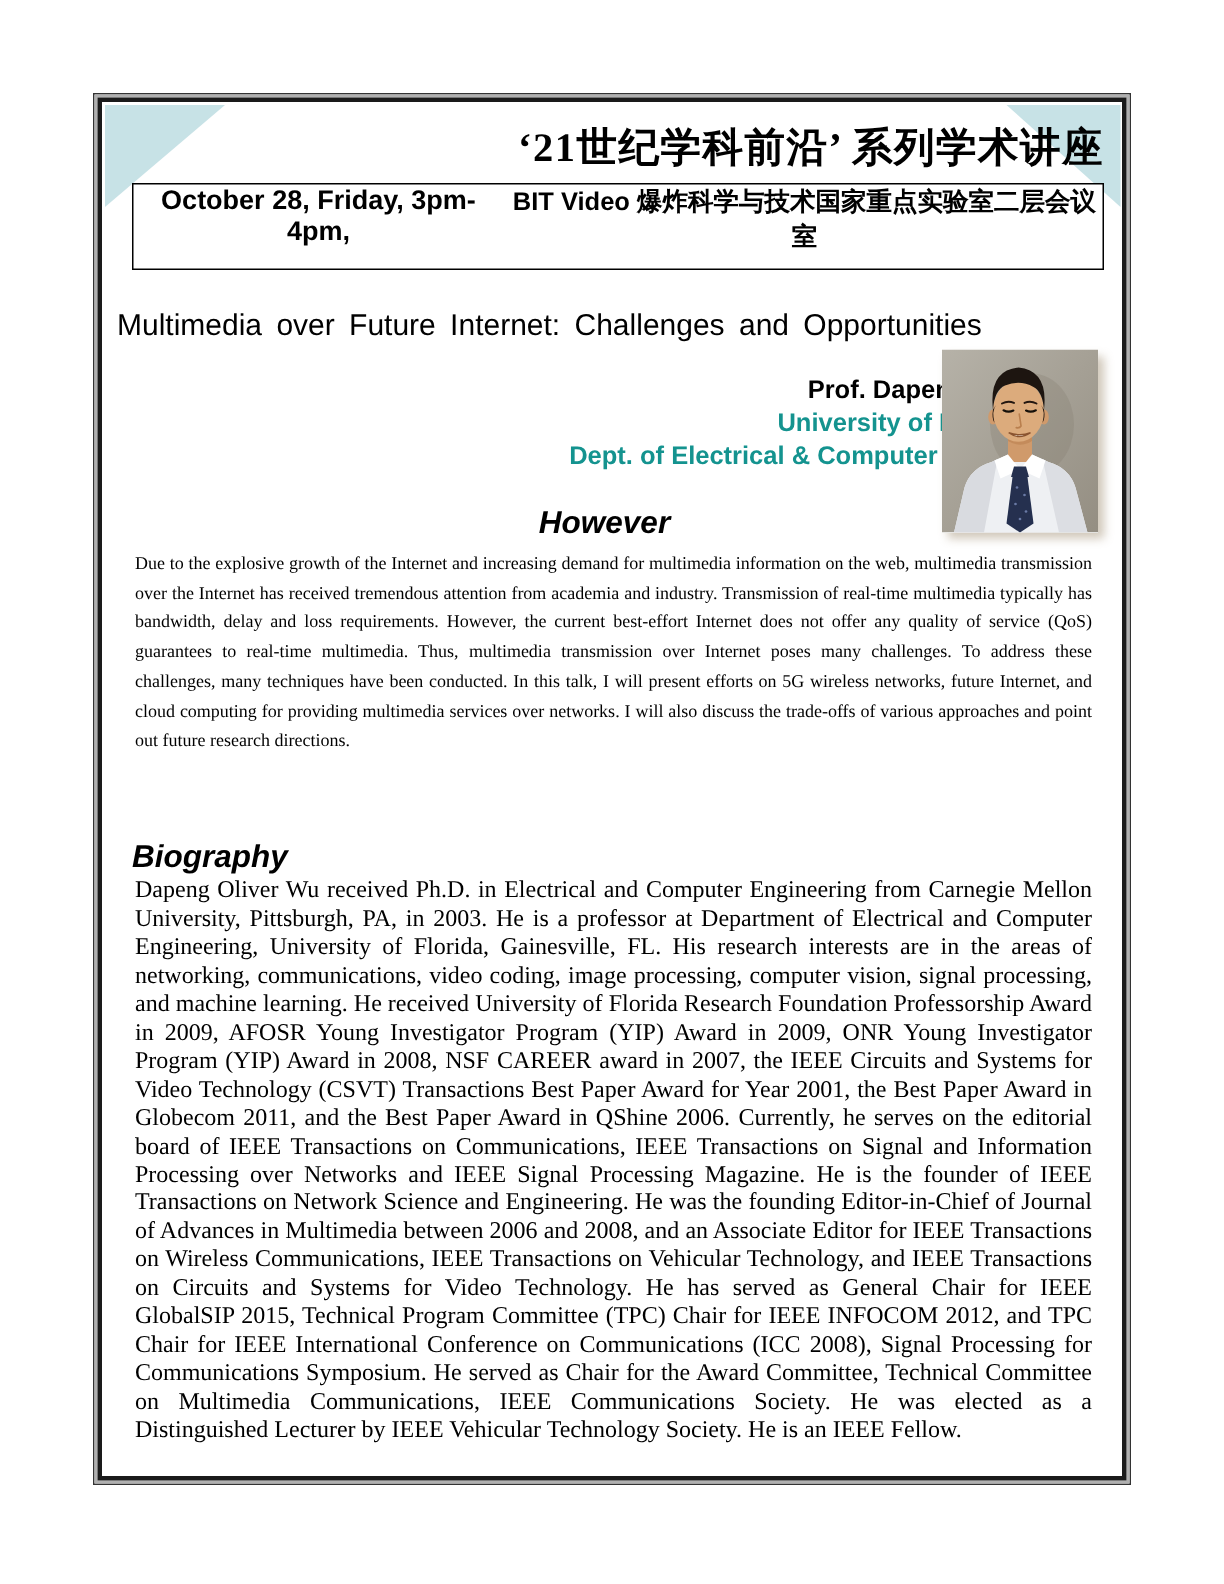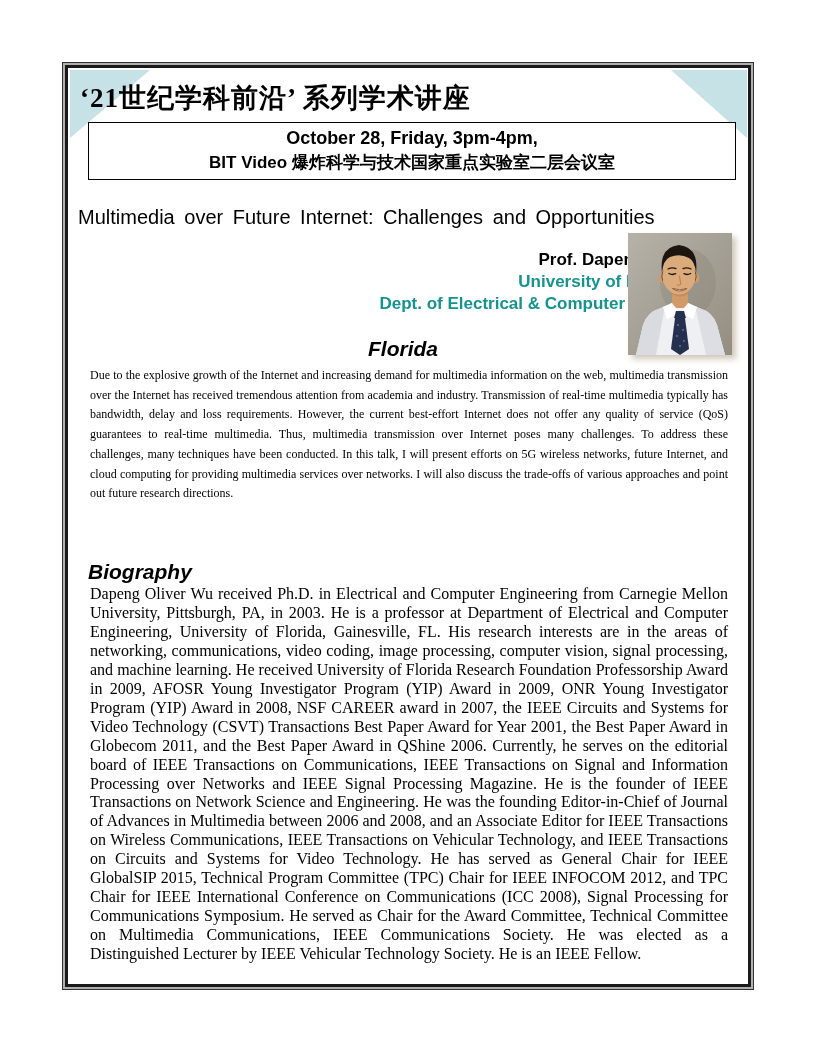--- a/index.html
+++ b/index.html
@@ -15,28 +15,28 @@
   .frame .b1 { position:absolute; inset:0; border:1px solid #333; }
   .frame .b2 { position:absolute; inset:1px; border:2px solid #b0b0b0; }
   .frame .b3 { position:absolute; inset:3px; border:3px solid #1a1a1a; }
 
   
   .tri { position:absolute; width:0; height:0; }
   .tri-left  { left:70px;  top:70px; border-top:68px solid var(--tri,#c7e2e6); border-right:80px solid transparent; }
   .tri-right { right:69px; top:70px; border-top:68px solid var(--tri,#c7e2e6); border-left:76px solid transparent; }
 
   .series-title {
-    position:absolute; left:80px; top:80px; width:656px; text-align:left;
+    position:absolute; left:80px; top:80px; width:656px; text-align:right;
     font-family:"Liberation Serif", serif; font-weight:bold; font-size:27px; letter-spacing:1px;
   }
 
   .event-box {
     position:absolute; left:88px; top:122px; width:648px; height:58px;
     border:1px solid #000; background:#fff;
-    display:flex; flex-direction:column; justify-content:center; text-align:center; gap:2px;
+    display:flex; flex-direction:row; justify-content:center; text-align:center; gap:2px;
   }
   .event-datetime { font-weight:bold; font-size:18px; }
   .event-location { font-weight:bold; font-size:17px; }
 
   .talk-title {
     position:absolute; left:78px; top:206px; width:660px; text-align:left;
     font-weight:normal; font-size:20px; word-spacing:4px;
   }
 
   .speaker {
@@ -145,19 +145,19 @@
 
       <path d="M41 40.5 q3.2 1.8 6.6 0.2" stroke="#16100a" stroke-width="1.4" fill="none" stroke-linecap="round"></path>
       <path d="M56 40.7 q3.2 1.6 6.6 -0.2" stroke="#16100a" stroke-width="1.4" fill="none" stroke-linecap="round"></path>
 
       <path d="M51.5 43 l1.2 8 q-1 1.6 -3.2 1.1" stroke="#b97f4e" stroke-width="1.1" fill="none" stroke-linecap="round"></path>
 
       <path d="M44.5 55.5 q7 5.2 14.5 0 q-7 2.6 -14.5 0 Z" fill="#fdf7ef" stroke="#8a5430" stroke-width="0.9"></path>
     </svg>
   </div>
 
-  <div class="abstract-heading">Florida</div>
+  <div class="abstract-heading">However</div>
   <div class="abstract-body">Due to the explosive growth of the Internet and increasing demand for multimedia information on the web, multimedia transmission over the Internet has received tremendous attention from academia and industry. Transmission of real-time multimedia typically has bandwidth, delay and loss requirements. However, the current best-effort Internet does not offer any quality of service (QoS) guarantees to real-time multimedia. Thus, multimedia transmission over Internet poses many challenges. To address these challenges, many techniques have been conducted. In this talk, I will present efforts on 5G wireless networks, future Internet, and cloud computing for providing multimedia services over networks. I will also discuss the trade-offs of various approaches and point out future research directions.</div>
 
   <div class="bio-heading">Biography</div>
   <div class="bio-body">Dapeng Oliver Wu received Ph.D. in Electrical and Computer Engineering from Carnegie Mellon University, Pittsburgh, PA, in 2003. He is a professor at Department of Electrical and Computer Engineering, University of Florida, Gainesville, FL.  His research interests are in the areas of networking, communications, video coding, image processing, computer vision, signal processing, and machine learning. He received University of Florida Research Foundation Professorship Award in 2009, AFOSR Young Investigator Program (YIP) Award in 2009, ONR Young Investigator Program (YIP) Award in 2008, NSF CAREER award in 2007, the IEEE Circuits and Systems for Video Technology (CSVT) Transactions Best Paper Award for Year 2001, the Best Paper Award in Globecom 2011, and the Best Paper Award in QShine 2006. Currently, he serves on the editorial board of IEEE Transactions on Communications, IEEE Transactions on Signal and Information Processing over Networks and IEEE Signal Processing Magazine. He is the founder of IEEE Transactions on Network Science and Engineering. He was the founding Editor-in-Chief of Journal of Advances in Multimedia between 2006 and 2008, and an Associate Editor for IEEE Transactions on Wireless Communications, IEEE Transactions on Vehicular Technology, and IEEE Transactions on Circuits and Systems for Video Technology. He has served as General Chair for IEEE GlobalSIP 2015, Technical Program Committee (TPC) Chair for IEEE INFOCOM 2012, and TPC Chair for IEEE International Conference on Communications (ICC 2008), Signal Processing for Communications Symposium. He served as Chair for the Award Committee, Technical Committee on Multimedia Communications, IEEE Communications Society. He was elected as a Distinguished Lecturer by IEEE Vehicular Technology Society. He is an IEEE Fellow.</div>
 
 </div>
 
 </body></html>

